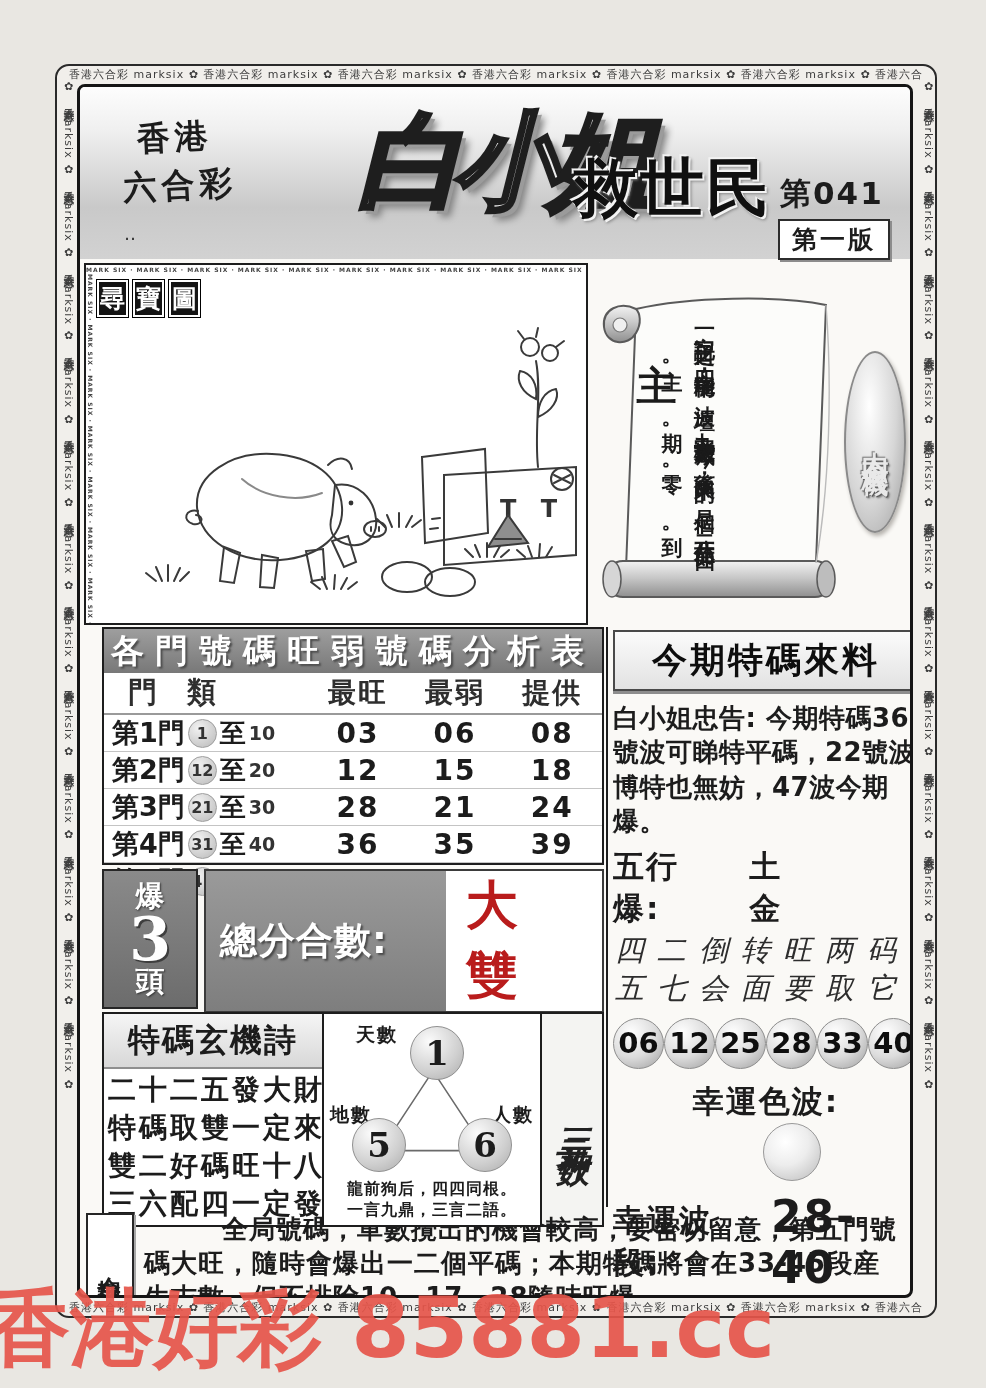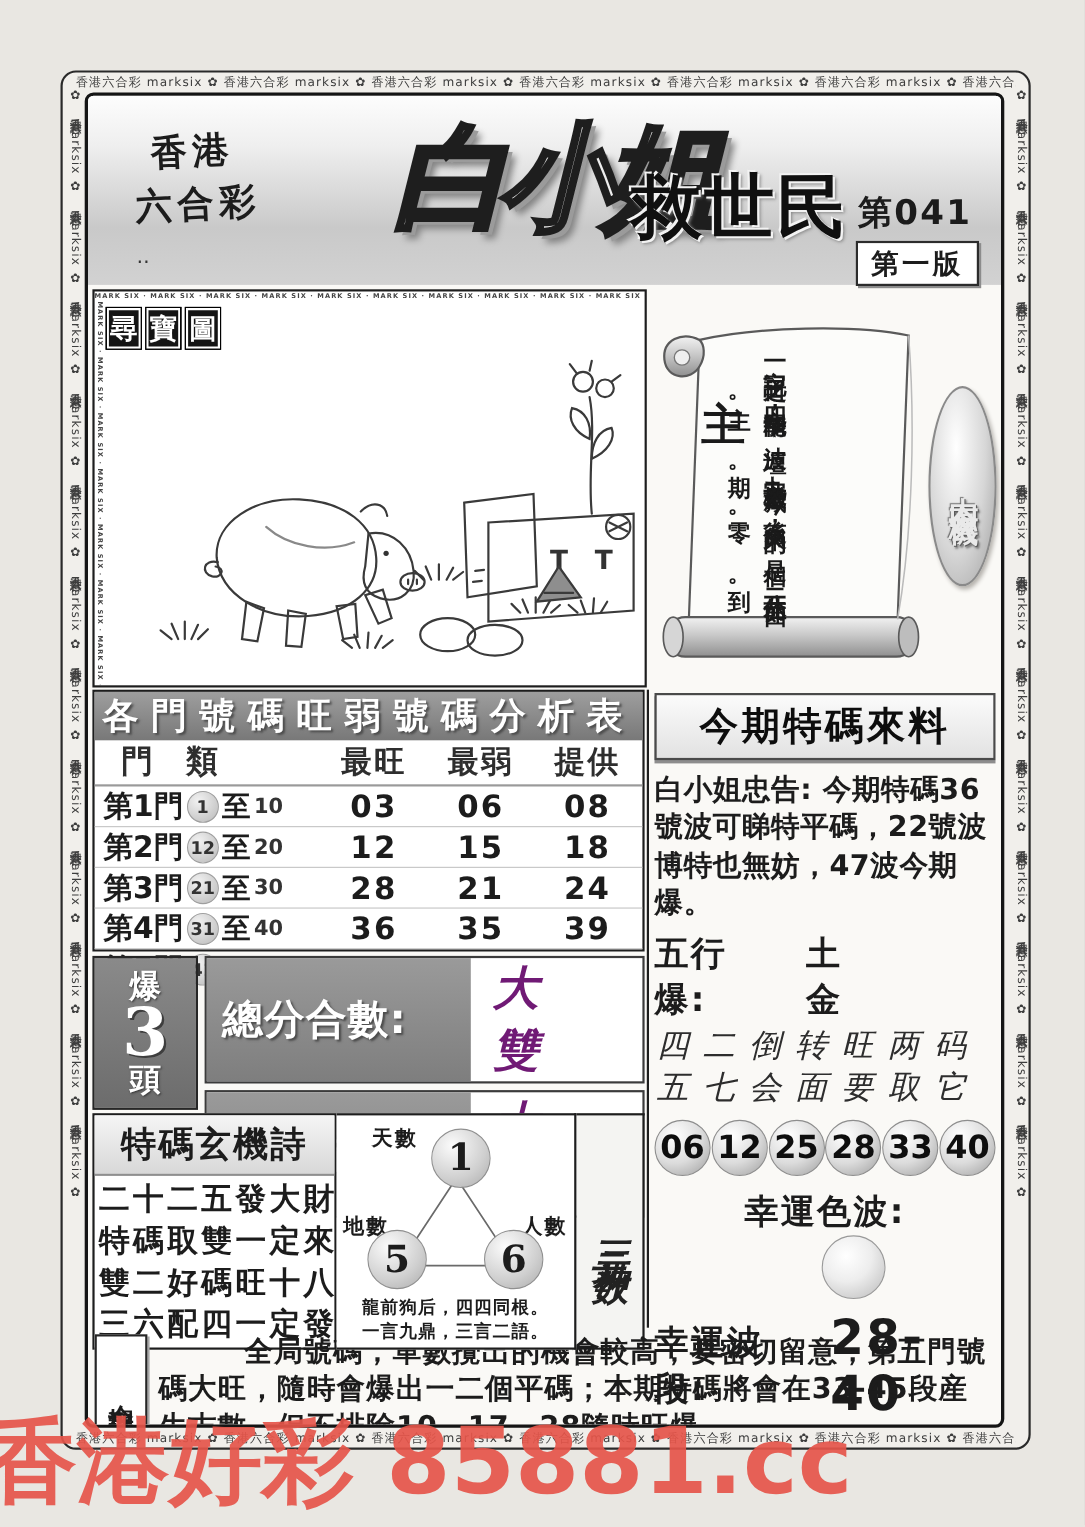--- a/index.html
+++ b/index.html
@@ -50,21 +50,21 @@
                font-family:"DejaVu Serif","Liberation Serif",serif;font-weight:700;
                font-size:21px;color:#1a1a1a;letter-spacing:3px;line-height:1.55;}
   .scroll-text .kw{font-size:40px;letter-spacing:0;margin-top:14px;font-weight:900;}
   .badge{position:absolute;right:4px;top:92px;width:58px;height:178px;border-radius:50%;
          background:radial-gradient(ellipse at 40% 30%,#ffffff,#d6d6d6 55%,#9f9f9f);
          border:2px solid #8a8a8a;display:flex;align-items:center;justify-content:center;
          box-shadow:2px 3px 4px #b5b2ad;}
   .badge div{writing-mode:vertical-rl;text-orientation:upright;font-size:27px;font-weight:900;
              color:#e9e9e9;letter-spacing:6px;text-shadow:1px 1px 0 #5a5a5a,-1px -1px 1px #6a6a6a,2px 2px 2px #777;}
   
-  .row2{height:580px;flex:none;display:flex;}
+  .row2{height:580px;flex:none;display:flex;padding-left:18px;}
   .leftcol{width:508px;flex:none;display:flex;flex-direction:column;}
   .rightcol{flex:1;border-left:2px solid #1d1d1d;padding:0 5px;display:flex;flex-direction:column;}
   
   .analysis{margin:0 2px 0 4px;border:2px solid #1d1d1d;height:234px;display:flex;flex-direction:column;background:#fff;}
   .ana-title{height:44px;background:linear-gradient(180deg,#9e9e9e,#787878);color:#fff;font-size:33px;
              font-weight:900;letter-spacing:11px;text-align:center;line-height:44px;text-shadow:2px 2px 2px #4c4c4c;}
   .ana-grid{flex:1;display:flex;flex-direction:column;}
   .ana-row{flex:1;display:grid;grid-template-columns:41% 20% 19% 20%;align-items:center;border-bottom:1px solid #c4c4c4;}
   .ana-row:last-child{border-bottom:none;}
   .ana-head{font-weight:900;font-size:29px;color:#2e2e2e;border-bottom:2px solid #9a9a9a;}
@@ -81,22 +81,22 @@
   .burst{height:140px;margin:4px 2px 3px 4px;display:flex;gap:6px;}
   .burst-box{width:92px;flex:none;background:linear-gradient(180deg,#8a8a8a,#6c6c6c);border:2px solid #262626;
              color:#fff;display:flex;flex-direction:column;align-items:center;justify-content:center;line-height:1;}
   .burst-box .bt{font-size:29px;font-weight:900;text-shadow:1px 1px 2px #333;}
   .burst-box .bn{font-size:60px;font-weight:900;font-family:"DejaVu Serif","Liberation Serif",serif;
                  margin:-2px 0;text-shadow:2px 2px 0 #3e3e3e;}
   .burst-bars{flex:1;display:flex;flex-direction:column;gap:6px;}
   .bar{flex:1;display:flex;border:2px solid #3b3b3b;background:#fff;}
   .bar .blabel{width:57%;background:linear-gradient(180deg,#9a9a9a,#7e7e7e);color:#fff;font-size:37px;font-weight:900;
                display:flex;align-items:center;padding-left:14px;letter-spacing:1px;text-shadow:2px 2px 2px #4a4a4a;text-align:center;}
-  .bar .bvalue{flex:1;display:flex;align-items:center;justify-content:center;font-size:42px;font-weight:900;
-               letter-spacing:26px;padding-left:20px;color:#701a75;font-style:italic;}
+  .bar .bvalue{flex:1;display:flex;align-items:center;justify-content:center;font-size:52px;font-weight:900;
+               letter-spacing:26px;padding-left:20px;color:#b91c1c;}
   
   .poemrow{flex:1;margin:0 2px 3px 4px;display:flex;}
   .poem{width:218px;flex:none;border:2px solid #1d1d1d;background:#fff;display:flex;flex-direction:column;}
   .poem-title{font-size:32px;font-weight:900;text-align:center;padding:5px 0 4px;letter-spacing:2px;
               background:linear-gradient(180deg,#f5f5f5,#d8d8d8);border-bottom:2px solid #8f8f8f;}
   .poem-lines{flex:1;display:flex;flex-direction:column;justify-content:space-evenly;padding:2px 4px;}
   .poem-lines div{font-size:28px;font-weight:900;letter-spacing:3px;text-align:center;white-space:nowrap;}
   .trinity{flex:1;border:2px solid #1d1d1d;border-left:none;background:#fff;position:relative;}
   .tri-svg{position:absolute;inset:0;width:100%;height:100%;}
   .tri-node{position:absolute;width:52px;height:52px;border-radius:50%;

